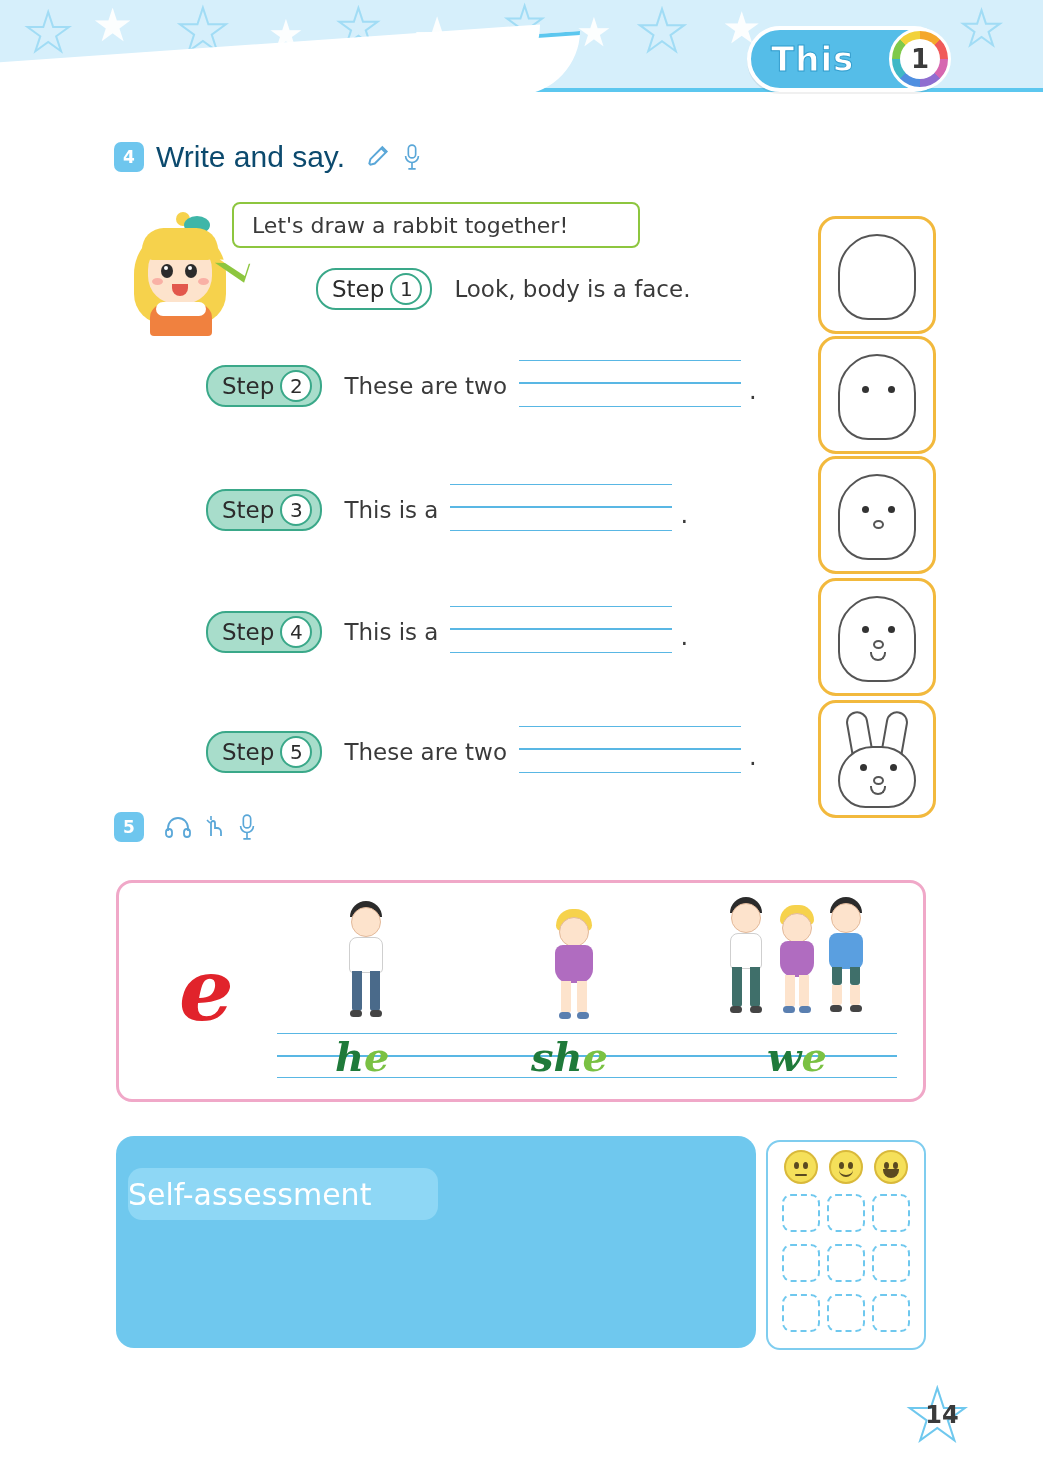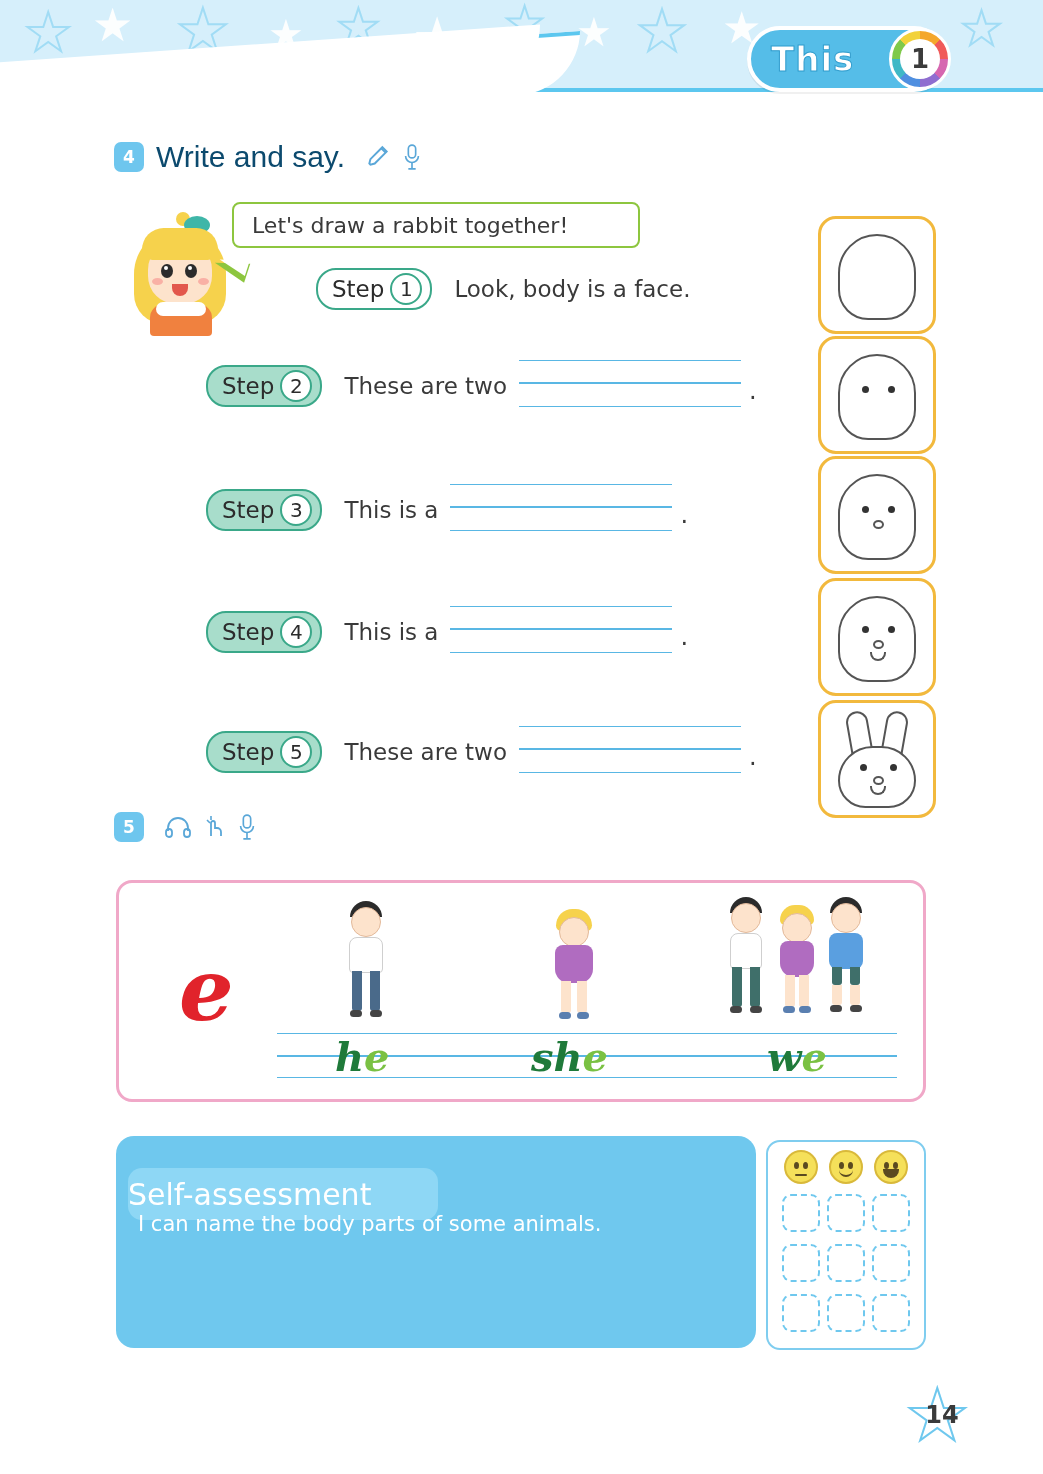--- a/index.html
+++ b/index.html
@@ -510,23 +510,20 @@
   <div class="word" style="left:412px; top:150px;">
     <span>sh</span><span class="e">e</span>
   </div>
   <div class="word" style="left:648px; top:150px;">
     <span>w</span><span class="e">e</span>
   </div>
 </div>
 
 <div class="sa-box">
   <div class="sa-tab">Self-assessment</div>
-  <div class="sa-line" style="top:76px;">
-    <span>I can name the body parts of some animals.</span>
-  </div>
 </div>
 
 <div class="grid-box">
 
   <div class="smiley" style="left:16px;">
     <div class="sm-eye" style="left:8px;"></div>
     <div class="sm-eye" style="right:8px;"></div>
     <div class="sm-mouth" style="top:22px; width:12px; height:2px; background:#5a4a20; border-radius:1px;"></div>
   </div>
   <div class="smiley" style="left:61px;">

